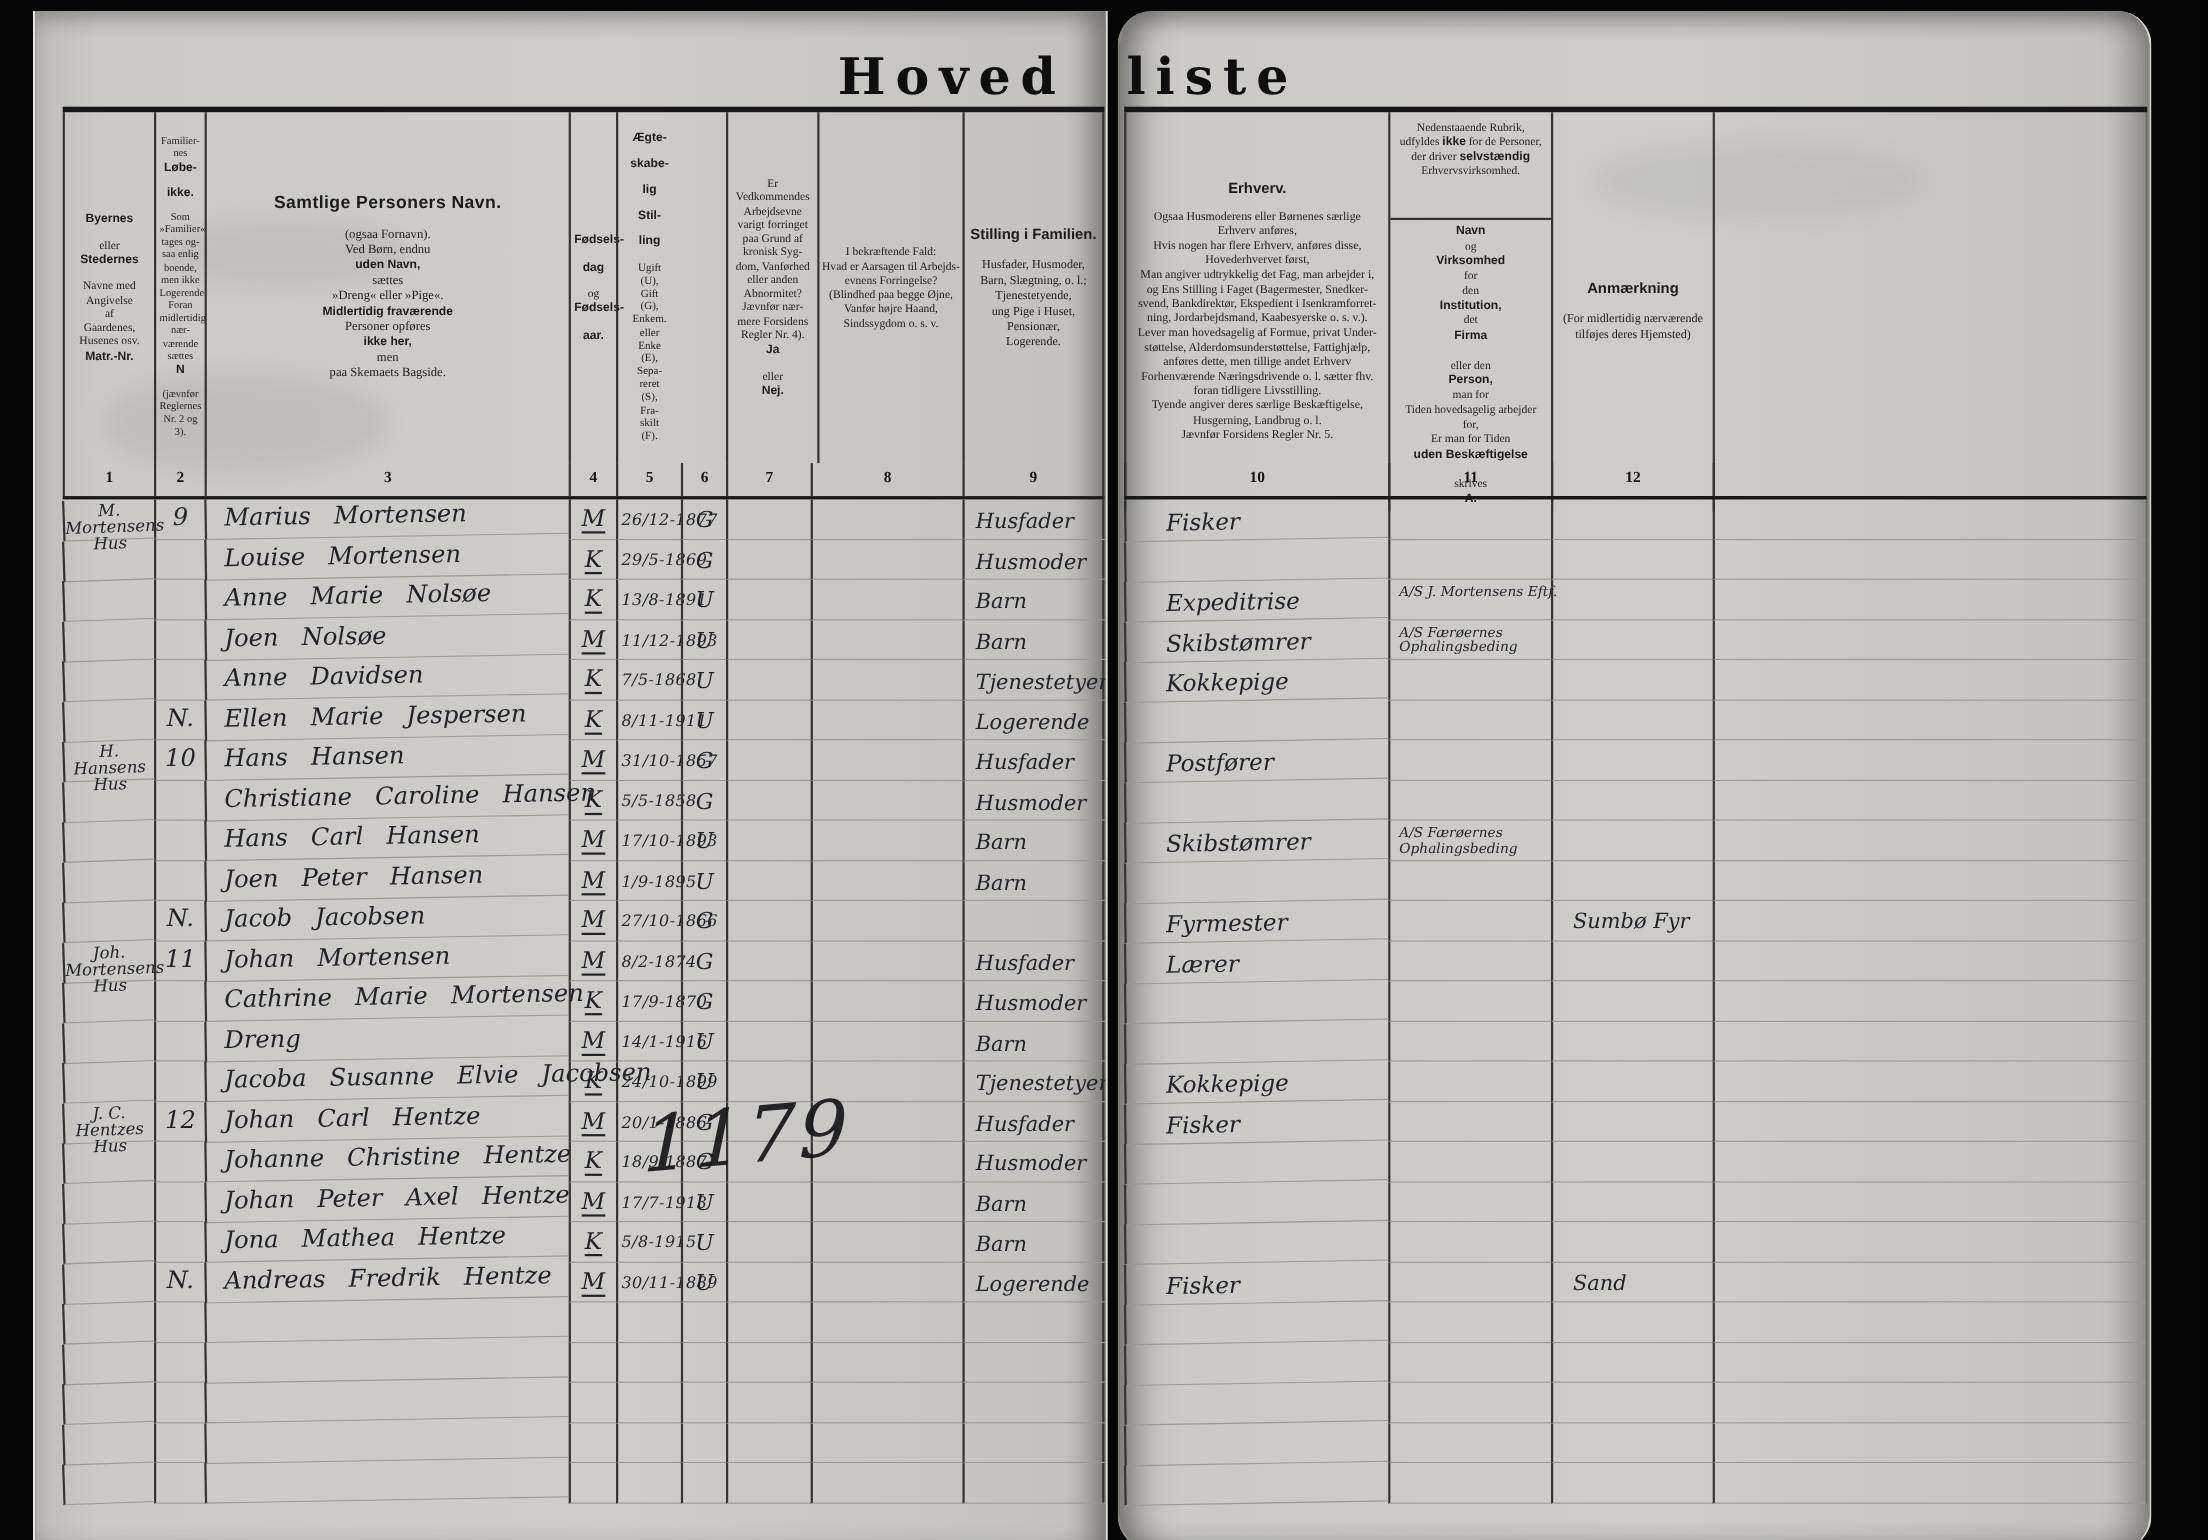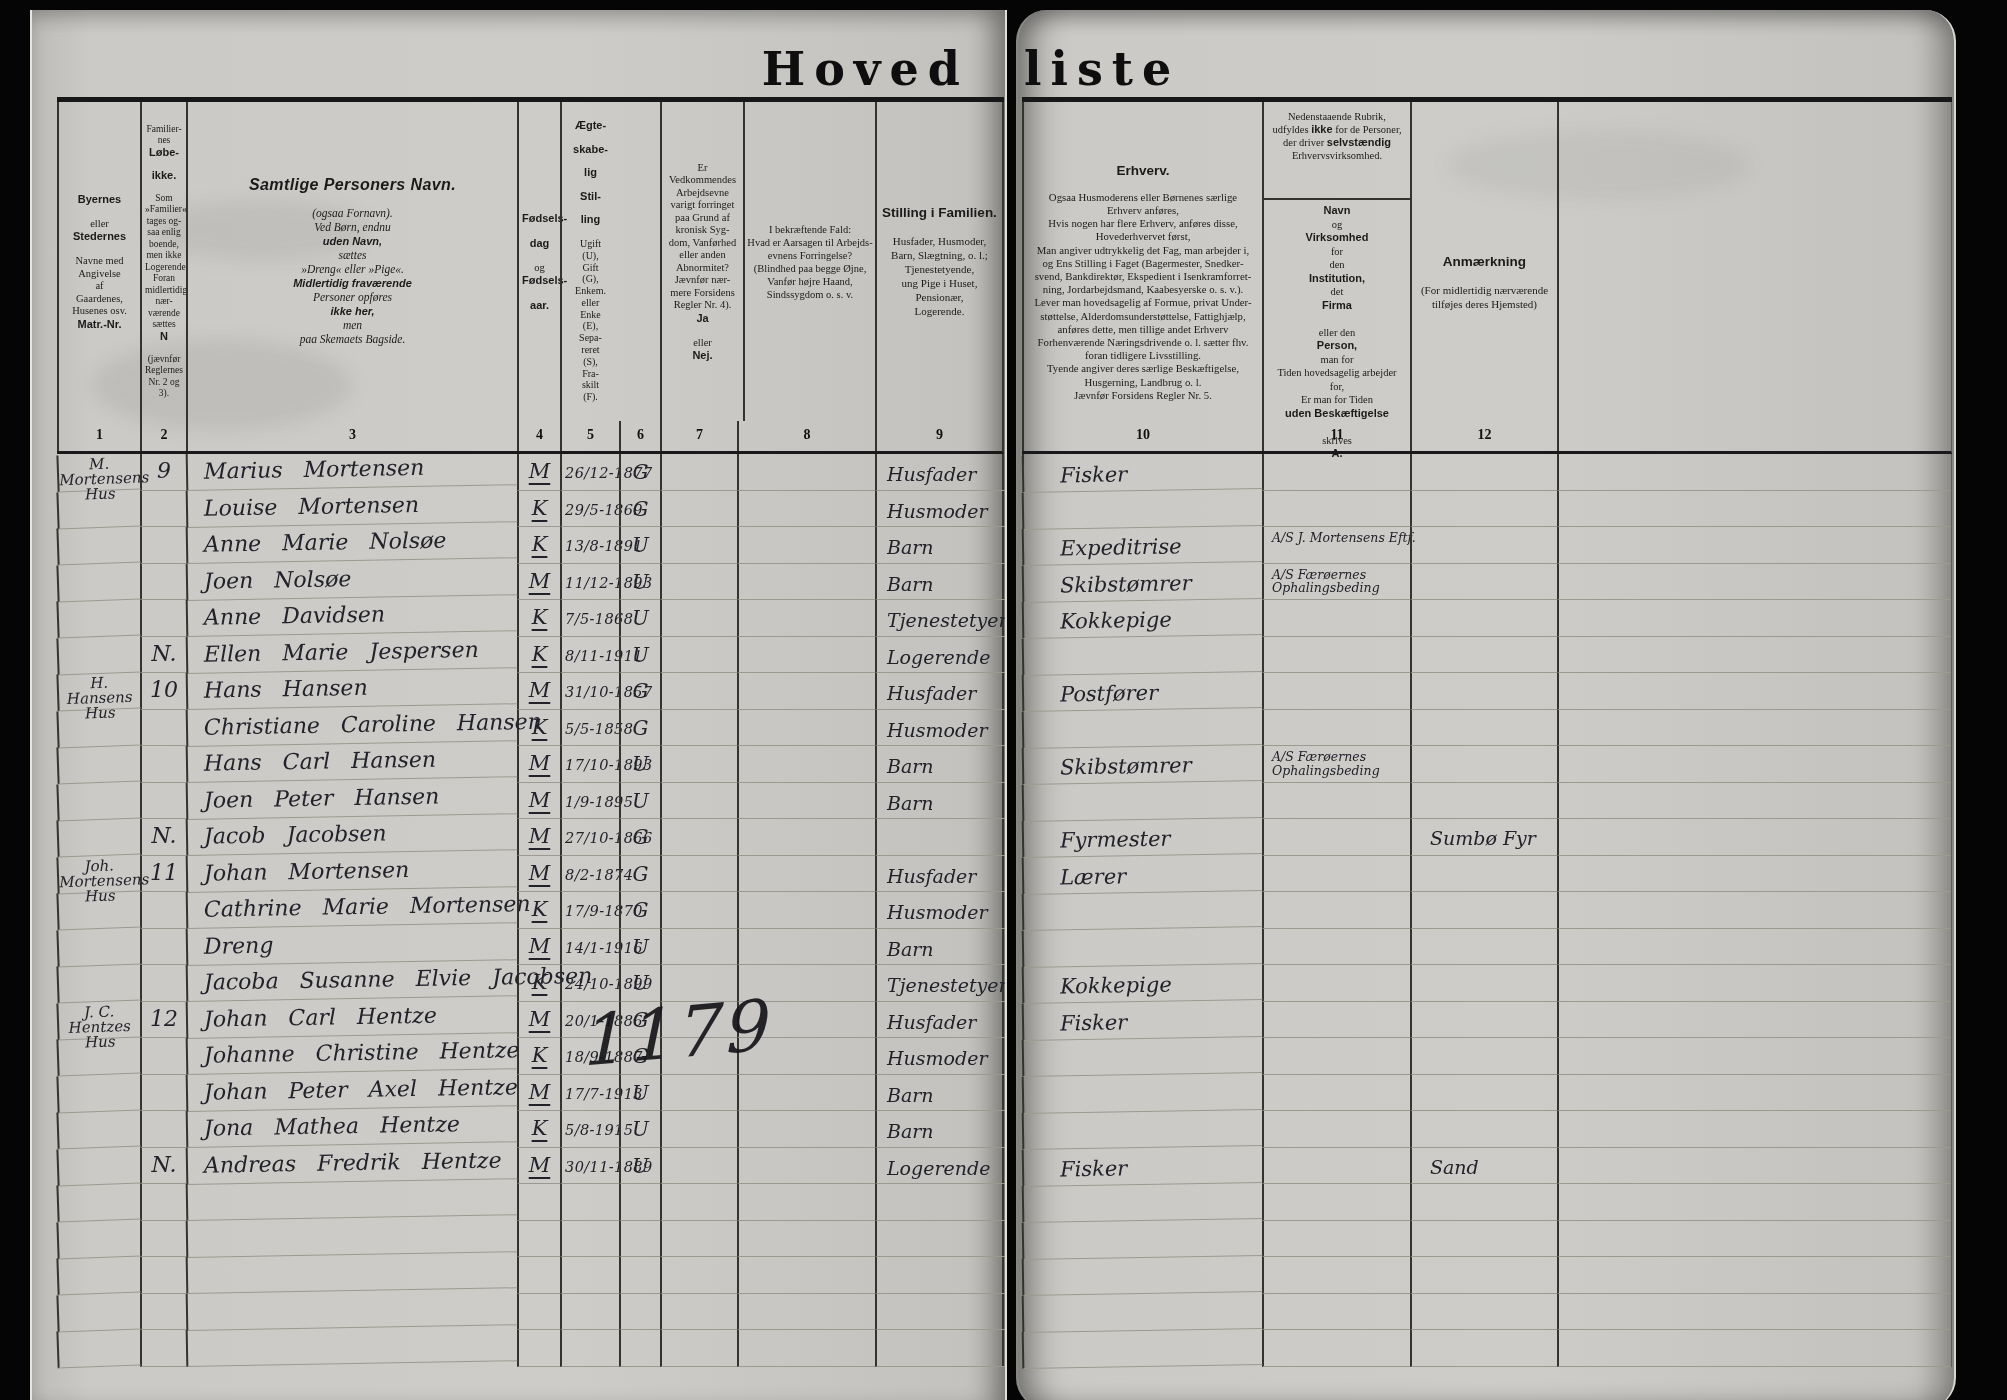--- a/index.html
+++ b/index.html
@@ -23,21 +23,21 @@
 
   .table{position:absolute;top:87px;border-top:5px solid var(--rule);display:flex;flex-direction:column;}
   .table-left{left:25px;width:947px;}
   .table-right{left:4px;width:930px;}
   .lgrid{display:grid;grid-template-columns:83px 46px 331px 43px 59px 41px 77px 138px 1fr;border-right:2px solid var(--line-dark);}
   .rgrid{display:grid;grid-template-columns:240px 148px 147px 1fr;border-right:1px solid rgba(60,58,52,.55);}
   .thead{height:319px;}
   .hcell{border-left:2px solid var(--line-dark);display:flex;flex-direction:column;justify-content:center;
          text-align:center;font-size:10.5px;line-height:12.5px;color:var(--print);padding:4px 3px;}
   .thead b,.htop b{font-family:"Liberation Sans",sans-serif;font-weight:700;font-size:11px;}
-  .hc3{font-size:11.5px;line-height:14px;font-style:italic;}
+  .hc3{font-size:11.5px;line-height:14px;}
   .hc3 b:first-child{font-size:16px;letter-spacing:.4px;}
   .hc9 b:first-child,.hc10 b:first-child,.hc12 b:first-child{font-size:13.5px;}
   .hc10{font-size:10.8px;line-height:13.2px;}
   .hmerge{grid-column:7/9;border-left:2px solid var(--line-dark);display:flex;flex-direction:column;}
   .htop{border-bottom:2px solid var(--line-dark);font-size:10.5px;line-height:13px;text-align:center;
         padding:8px 2px;color:var(--print);}
   .htop-c11{min-height:80px;}
   .hsub{flex:1;display:flex;}
   .hsub7{width:77px;border-right:2px solid var(--line-dark);display:flex;flex-direction:column;justify-content:center;
          text-align:center;font-size:10.5px;line-height:12.5px;padding:2px;color:var(--print);}

